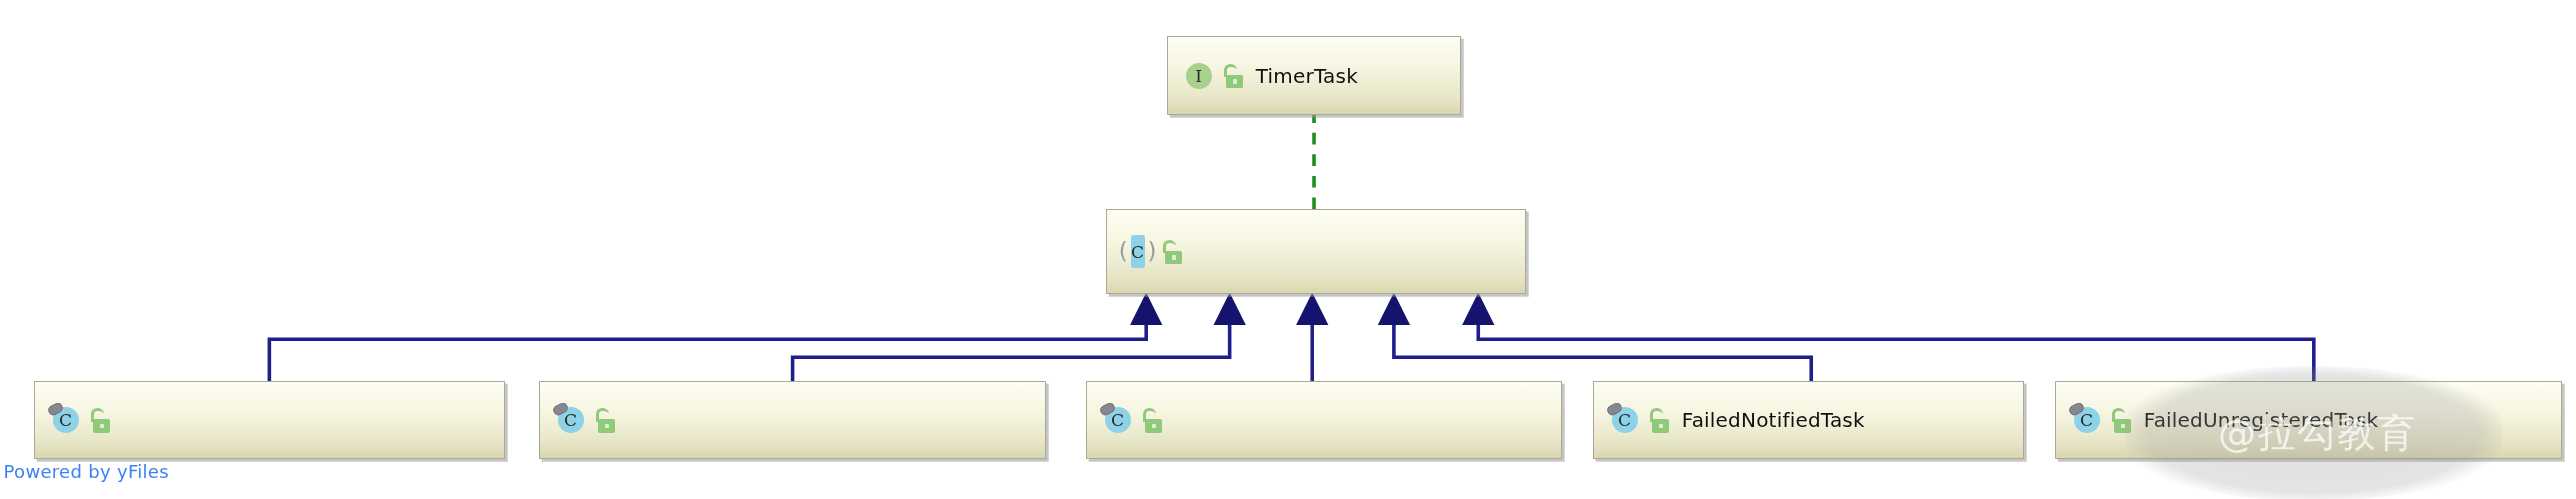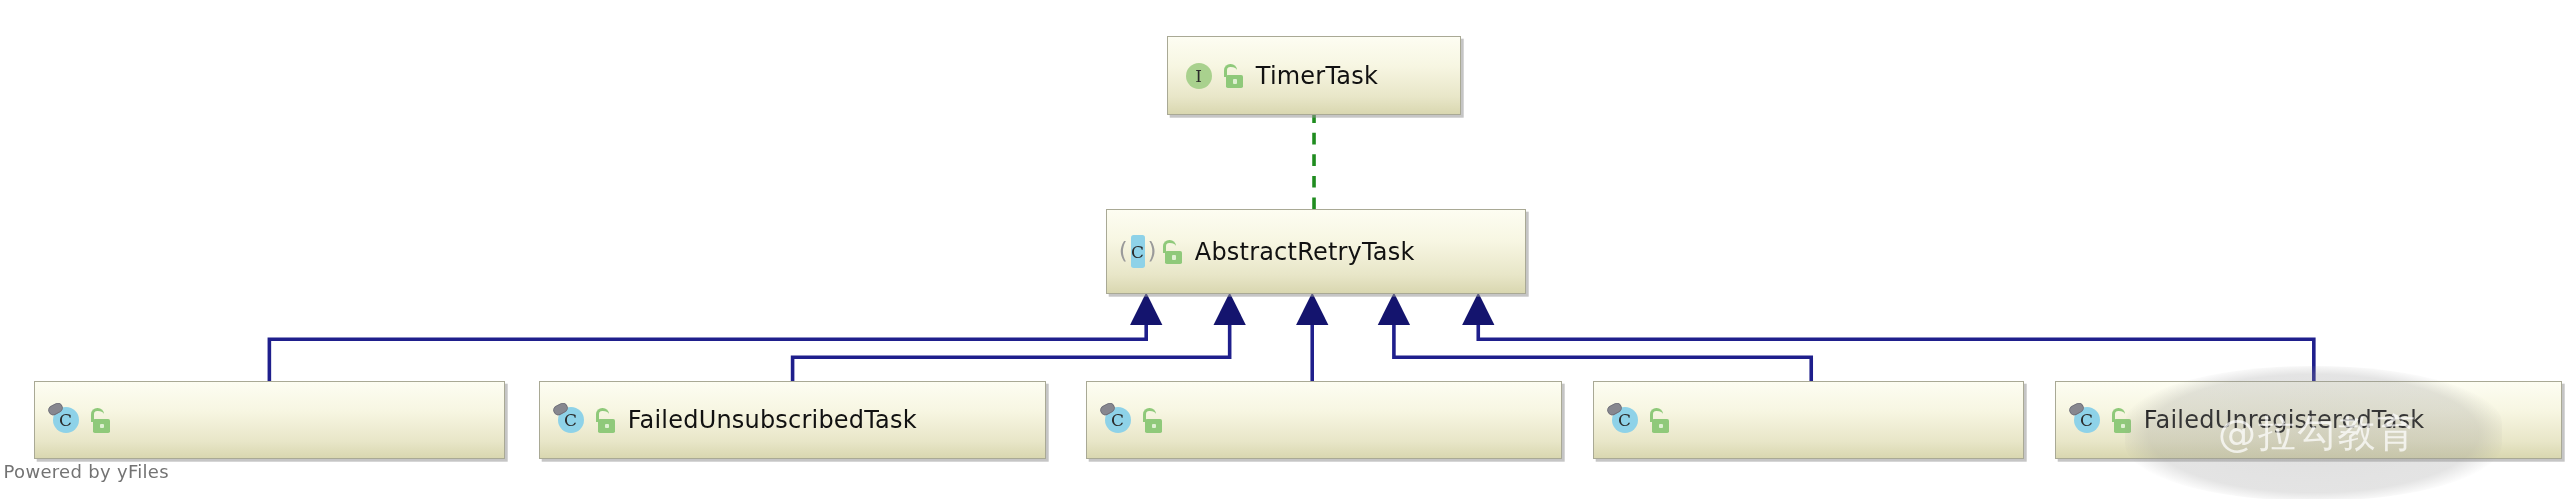--- a/index.html
+++ b/index.html
@@ -42,35 +42,35 @@
   
   .lock{position:relative;width:23px;height:27px;flex:0 0 23px;margin-right:10.8px;}
   .lock .body{position:absolute;left:4.5px;bottom:0.9px;width:17px;height:13.5px;
         background:#8fc97a;border-radius:1.8px;}
   .lock .hole{position:absolute;left:10.8px;bottom:5.4px;width:4.5px;height:4.5px;
         background:#dff0d2;border-radius:0.9px;}
   .lock .shackle{position:absolute;left:1.8px;bottom:11.7px;width:10px;height:10.8px;
         border:3.6px solid #8fc97a;border-bottom:none;border-right:none;
         border-top-left-radius:6.3px;border-top-right-radius:6.3px;}
 
-  .nlabel{font-size:24px;color:#111111;white-space:nowrap;letter-spacing:0.2px;}
+  .nlabel{font-size:20px;color:#111111;white-space:nowrap;letter-spacing:0.2px;}
 
   
   #edges{position:absolute;left:0;top:0;width:2576px;height:499px;
          pointer-events:none;}
 
   
   .wm{position:absolute;display:flex;align-items:center;justify-content:center;
       border-radius:50%/42%;
       background:radial-gradient(ellipse at center,rgba(150,150,150,.30) 0%,
                  rgba(150,150,150,.26) 62%,rgba(150,150,150,0) 74%);}
   .wm span{font-size:38px;color:rgba(255,255,255,.72);letter-spacing:1.8px;
       font-family:"DejaVu Sans","Liberation Sans",sans-serif;margin-left:8px;}
 
-  .credit{position:absolute;left:3.6px;top:461px;font-size:18px;color:#737373;
+  .credit{position:absolute;left:3.6px;top:461px;font-size:18px;color:#3b82f6;
       letter-spacing:0.3px;}
 </style>
 </head>
 <body>
 
 <div id="canvas">
 
   <svg id="edges" viewBox="0 0 2870 556" width="2576" height="499">
     <defs>
       <marker id="ah-blue" viewBox="0 0 12 12" refX="6" refY="11" markerWidth="12" markerHeight="12" orient="auto-start-reverse">
@@ -129,21 +129,20 @@
         <span class="paren l">(</span>
           <span class="paren r">)</span>
         <span class="abar"></span>
           <span class="glyph">C</span>
       </span>
       <span class="lock">
         <span class="shackle"></span>
           <span class="body"></span>
           <span class="hole"></span>
       </span>
-      <span class="nlabel">AbstractRetryTask</span>
     </div>
   </div>
 
   <div class="node" style="left:34px;top:381px;width:471px;height:78px;">
     <div class="node-inner">
       <span class="tmark cls">
         <span class="disc"></span>
           <span class="glyph">C</span>
           <span class="pin"></span>
       </span>
@@ -160,21 +159,20 @@
       <span class="tmark cls">
         <span class="disc"></span>
           <span class="glyph">C</span>
           <span class="pin"></span>
       </span>
       <span class="lock">
         <span class="shackle"></span>
           <span class="body"></span>
           <span class="hole"></span>
       </span>
-      <span class="nlabel">FailedUnsubscribedTask</span>
     </div>
   </div>
 
   <div class="node" style="left:1086px;top:381px;width:476px;height:78px;">
     <div class="node-inner">
       <span class="tmark cls">
         <span class="disc"></span>
           <span class="glyph">C</span>
           <span class="pin"></span>
       </span>
@@ -191,20 +189,21 @@
       <span class="tmark cls">
         <span class="disc"></span>
           <span class="glyph">C</span>
           <span class="pin"></span>
       </span>
       <span class="lock">
         <span class="shackle"></span>
           <span class="body"></span>
           <span class="hole"></span>
       </span>
+      <span class="nlabel">FailedNotifiedTask</span>
     </div>
   </div>
 
   <div class="node" style="left:2055px;top:381px;width:507px;height:78px;">
     <div class="node-inner">
       <span class="tmark cls">
         <span class="disc"></span>
           <span class="glyph">C</span>
           <span class="pin"></span>
       </span>

